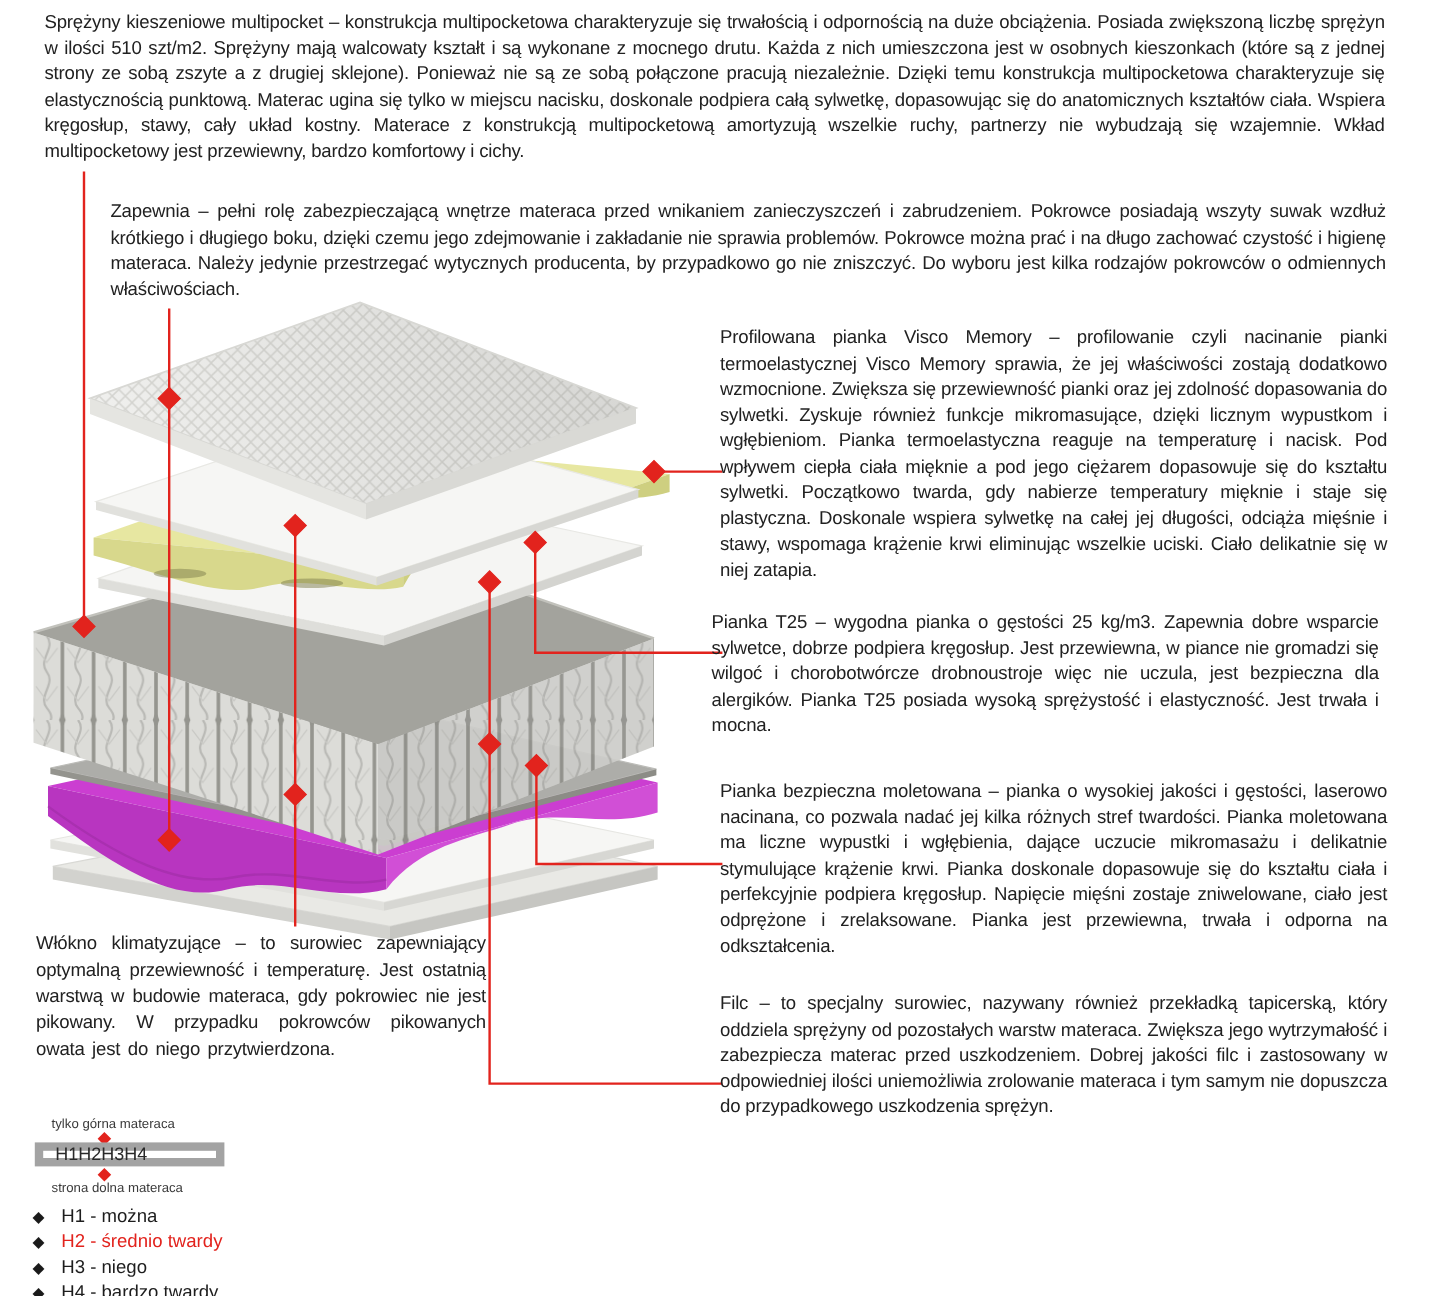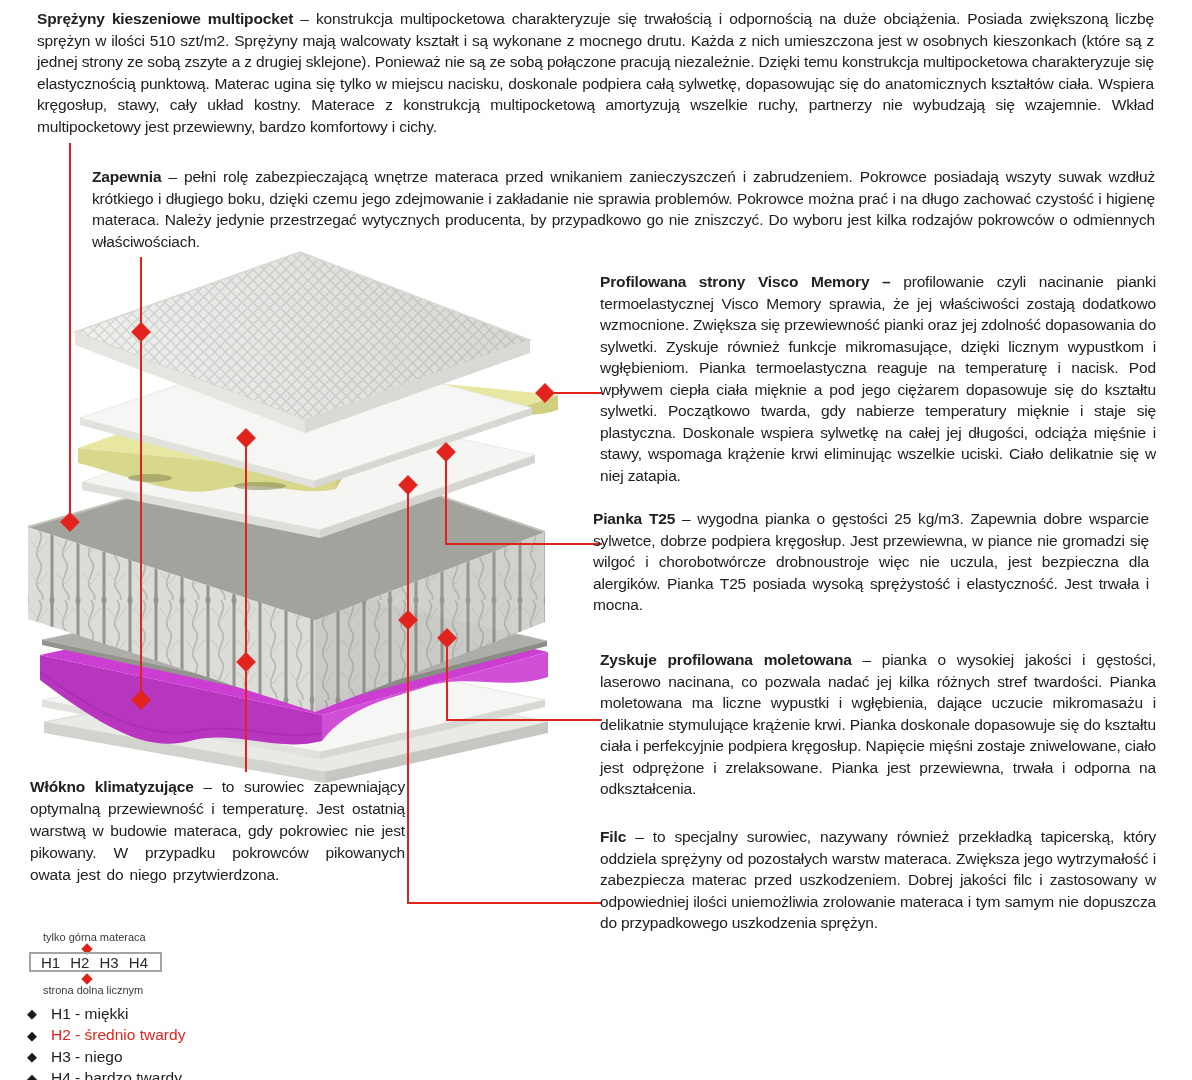--- a/index.html
+++ b/index.html
@@ -6,29 +6,29 @@
   .canvas{
     position:relative;width:1192px;height:1080px;overflow:hidden;
     background:#ffffff;color:#212121;
     font-family:"Liberation Sans","DejaVu Sans",sans-serif;
   }
   .diagram-svg{position:absolute;left:0;top:0;}
   .para{
     position:absolute;text-align:justify;
     font-size:15.5px;line-height:21.5px;letter-spacing:-0.15px;color:#212121;
   }
-  .para b{font-weight:bold;}
+  .para b{font-weight:normal;}
   .connector{stroke:#e2231d;fill:#e2231d;}
   .connector line,.connector polyline{fill:none;stroke-width:2;}
   
   .legend-small{position:absolute;font-size:11px;color:#3a3a3a;letter-spacing:0;}
   .scale-box{
-    position:absolute;left:29px;top:952px;width:133px;height:20px;
-    border:2px solid #a3a3a3;display:flex;align-items:center;
-    justify-content:space-between;padding:0 12px 0 10px;box-sizing:border-box;
+    position:absolute;left:29px;top:952px;width:158px;height:20px;
+    border:7px solid #a3a3a3;display:flex;align-items:center;
+    justify-content:flex-start;padding:0 12px 0 10px;box-sizing:border-box;
     font-size:15px;color:#2a2a2a;
   }
   .red-dm{
     position:absolute;width:8px;height:8px;background:#e2231d;
     transform:rotate(45deg);
   }
   .legend-items{position:absolute;left:27px;top:1003px;}
   .legend-item{display:flex;align-items:center;height:21.5px;font-size:15.5px;color:#1d1d1d;}
   .legend-item .blk-diamond{font-size:13px;color:#1a1a1a;width:24px;}
   .legend-item.hl,.legend-item.hl .lbl{color:#e2231d;}
@@ -155,31 +155,31 @@
     <b>Sprężyny kieszeniowe multipocket</b>
     <span>– konstrukcja multipocketowa charakteryzuje się trwałością i odpornością na duże obciążenia. Posiada zwiększoną liczbę sprężyn w ilości 510 szt/m2. Sprężyny mają walcowaty kształt i są wykonane z mocnego drutu. Każda z nich umieszczona jest w osobnych kieszonkach (które są z jednej strony ze sobą zszyte a z drugiej sklejone). Ponieważ nie są ze sobą połączone pracują niezależnie. Dzięki temu konstrukcja multipocketowa charakteryzuje się elastycznością punktową. Materac ugina się tylko w miejscu nacisku, doskonale podpiera całą sylwetkę, dopasowując się do anatomicznych kształtów ciała. Wspiera kręgosłup, stawy, cały układ kostny. Materace z konstrukcją multipocketową amortyzują wszelkie ruchy, partnerzy nie wybudzają się wzajemnie. Wkład multipocketowy jest przewiewny, bardzo komfortowy i cichy.</span>
   </div>
 
   <div class="para" style="left:92px;top:166px;width:1063px">
     <b>Zapewnia</b>
     <span>– pełni rolę zabezpieczającą wnętrze materaca przed wnikaniem zanieczyszczeń i zabrudzeniem. Pokrowce posiadają wszyty suwak wzdłuż krótkiego i długiego boku, dzięki czemu jego zdejmowanie i zakładanie nie sprawia problemów. Pokrowce można prać i na długo zachować czystość i higienę materaca. Należy jedynie przestrzegać wytycznych producenta, by przypadkowo go nie zniszczyć. Do wyboru jest kilka rodzajów pokrowców o odmiennych właściwościach.</span>
   </div>
 
   <div class="para" style="left:600px;top:271px;width:556px">
-    <b>Profilowana strony Visco Memory –</b>
+    <b>Profilowana pianka Visco Memory –</b>
     <span>profilowanie czyli nacinanie pianki termoelastycznej Visco Memory sprawia, że jej właściwości zostają dodatkowo wzmocnione. Zwiększa się przewiewność pianki oraz jej zdolność dopasowania do sylwetki. Zyskuje również funkcje mikromasujące, dzięki licznym wypustkom i wgłębieniom. Pianka termoelastyczna reaguje na temperaturę i nacisk. Pod wpływem ciepła ciała mięknie a pod jego ciężarem dopasowuje się do kształtu sylwetki. Początkowo twarda, gdy nabierze temperatury mięknie i staje się plastyczna. Doskonale wspiera sylwetkę na całej jej długości, odciąża mięśnie i stawy, wspomaga krążenie krwi eliminując wszelkie uciski. Ciało delikatnie się w niej zatapia.</span>
   </div>
 
   <div class="para" style="left:593px;top:508px;width:556px">
     <b>Pianka T25</b>
     <span>– wygodna pianka o gęstości 25 kg/m3. Zapewnia dobre wsparcie sylwetce, dobrze podpiera kręgosłup. Jest przewiewna, w piance nie gromadzi się wilgoć i chorobotwórcze drobnoustroje więc nie uczula, jest bezpieczna dla alergików. Pianka T25 posiada wysoką sprężystość i elastyczność. Jest trwała i mocna.</span>
   </div>
 
   <div class="para" style="left:600px;top:649px;width:556px">
-    <b>Zyskuje profilowana moletowana</b>
+    <b>Pianka bezpieczna moletowana</b>
     <span>– pianka o wysokiej jakości i gęstości, laserowo nacinana, co pozwala nadać jej kilka różnych stref twardości. Pianka moletowana ma liczne wypustki i wgłębienia, dające uczucie mikromasażu i delikatnie stymulujące krążenie krwi. Pianka doskonale dopasowuje się do kształtu ciała i perfekcyjnie podpiera kręgosłup. Napięcie mięśni zostaje zniwelowane, ciało jest odprężone i zrelaksowane. Pianka jest przewiewna, trwała i odporna na odkształcenia.</span>
   </div>
 
   <div class="para" style="left:30px;top:776px;width:375px;line-height:22px;word-spacing:2px">
     <b>Włókno klimatyzujące</b>
     <span>– to surowiec zapewniający optymalną przewiewność i temperaturę. Jest ostatnią warstwą w budowie materaca, gdy pokrowiec nie jest pikowany. W przypadku pokrowców pikowanych owata jest do niego przytwierdzona.</span>
   </div>
 
   <div class="para" style="left:600px;top:826px;width:556px">
     <b>Filc</b>
@@ -192,26 +192,26 @@
 
   <div class="scale-box">
     <span>H1</span>
     <span>H2</span>
     <span>H3</span>
     <span>H4</span>
   </div>
 
   <div class="red-dm" style="left:83px;top:975px"></div>
 
-  <div class="legend-small" style="left:43px;top:984px">strona dolna licznym</div>
+  <div class="legend-small" style="left:43px;top:984px">strona dolna materaca</div>
 
   <div class="legend-items">
     <div class="legend-item">
       <span class="blk-diamond">◆</span>
-      <span class="lbl">H1 - miękki</span>
+      <span class="lbl">H1 - można</span>
     </div>
     <div class="legend-item hl">
       <span class="blk-diamond" style="color:#1a1a1a">◆</span>
       <span class="lbl">H2 - średnio twardy</span>
     </div>
     <div class="legend-item">
       <span class="blk-diamond">◆</span>
       <span class="lbl">H3 - niego</span>
     </div>
     <div class="legend-item">

